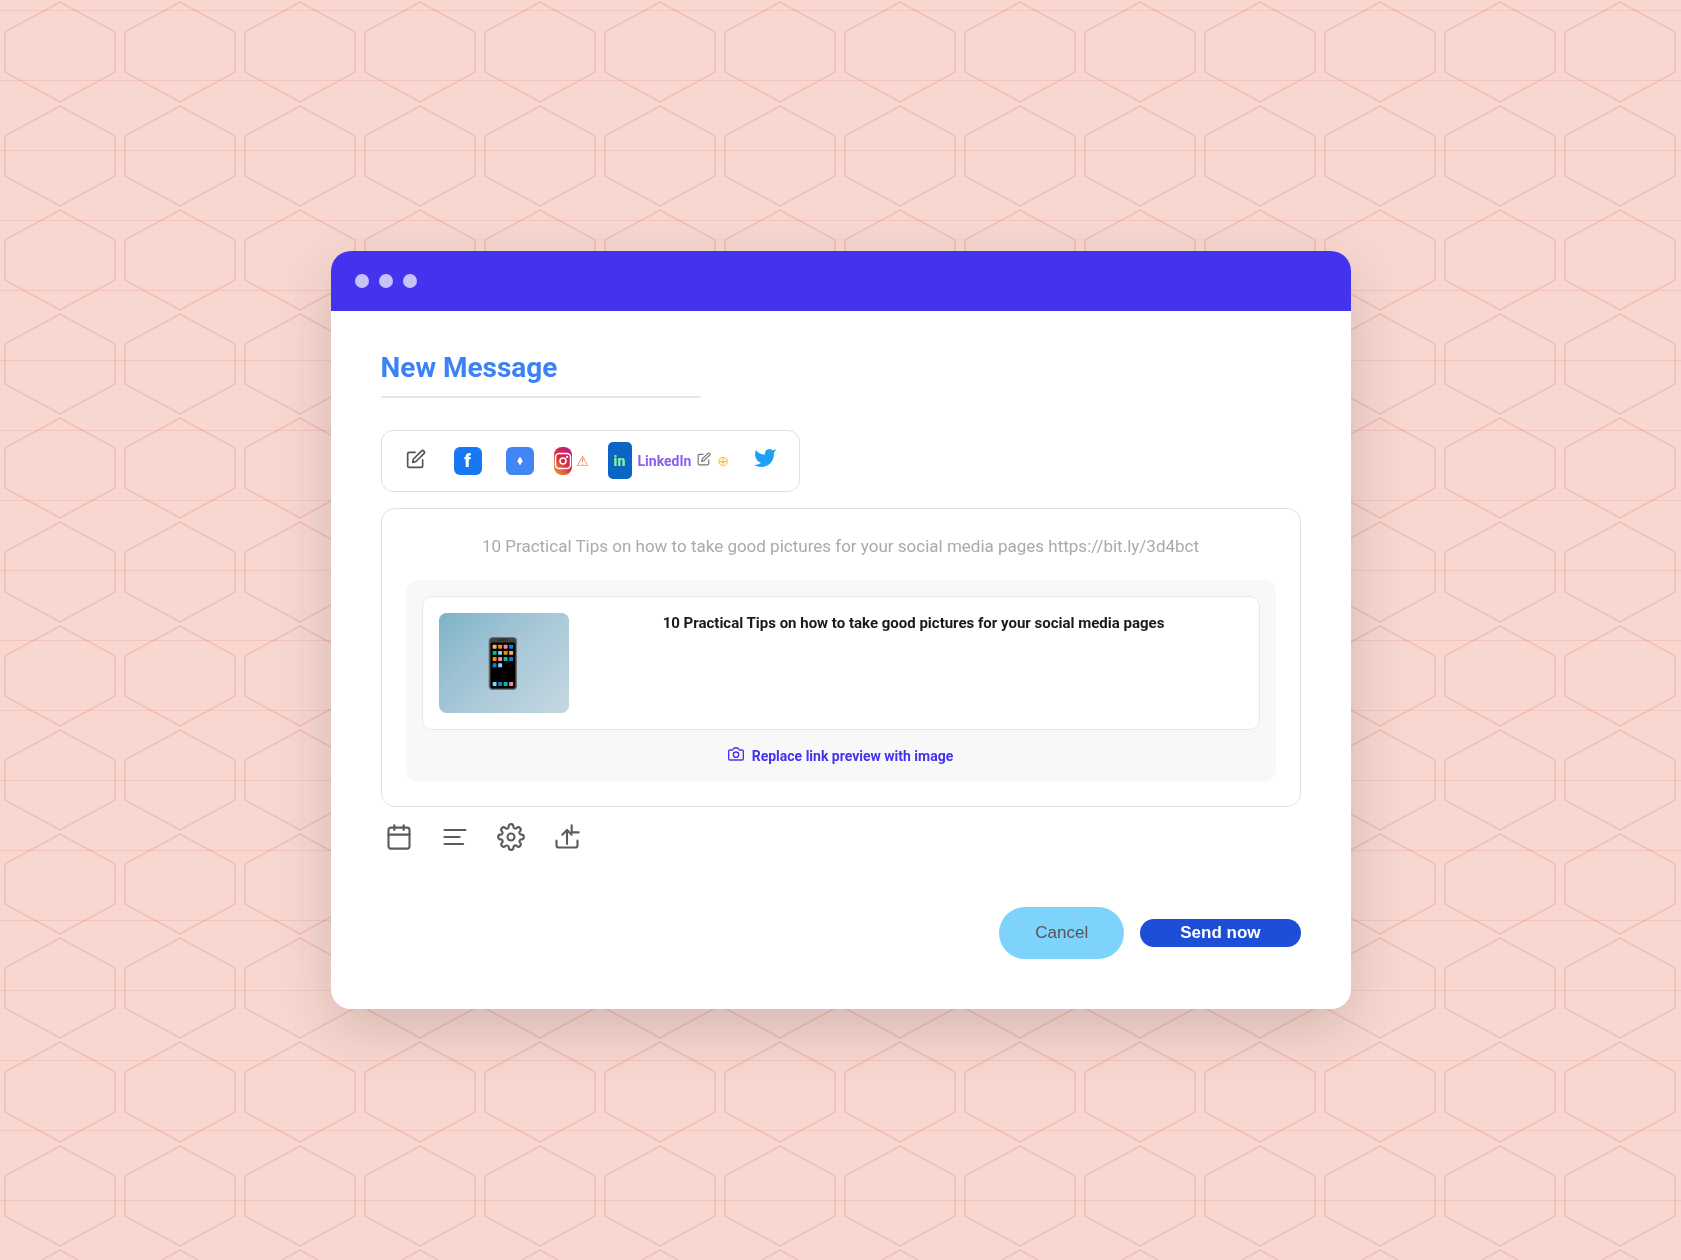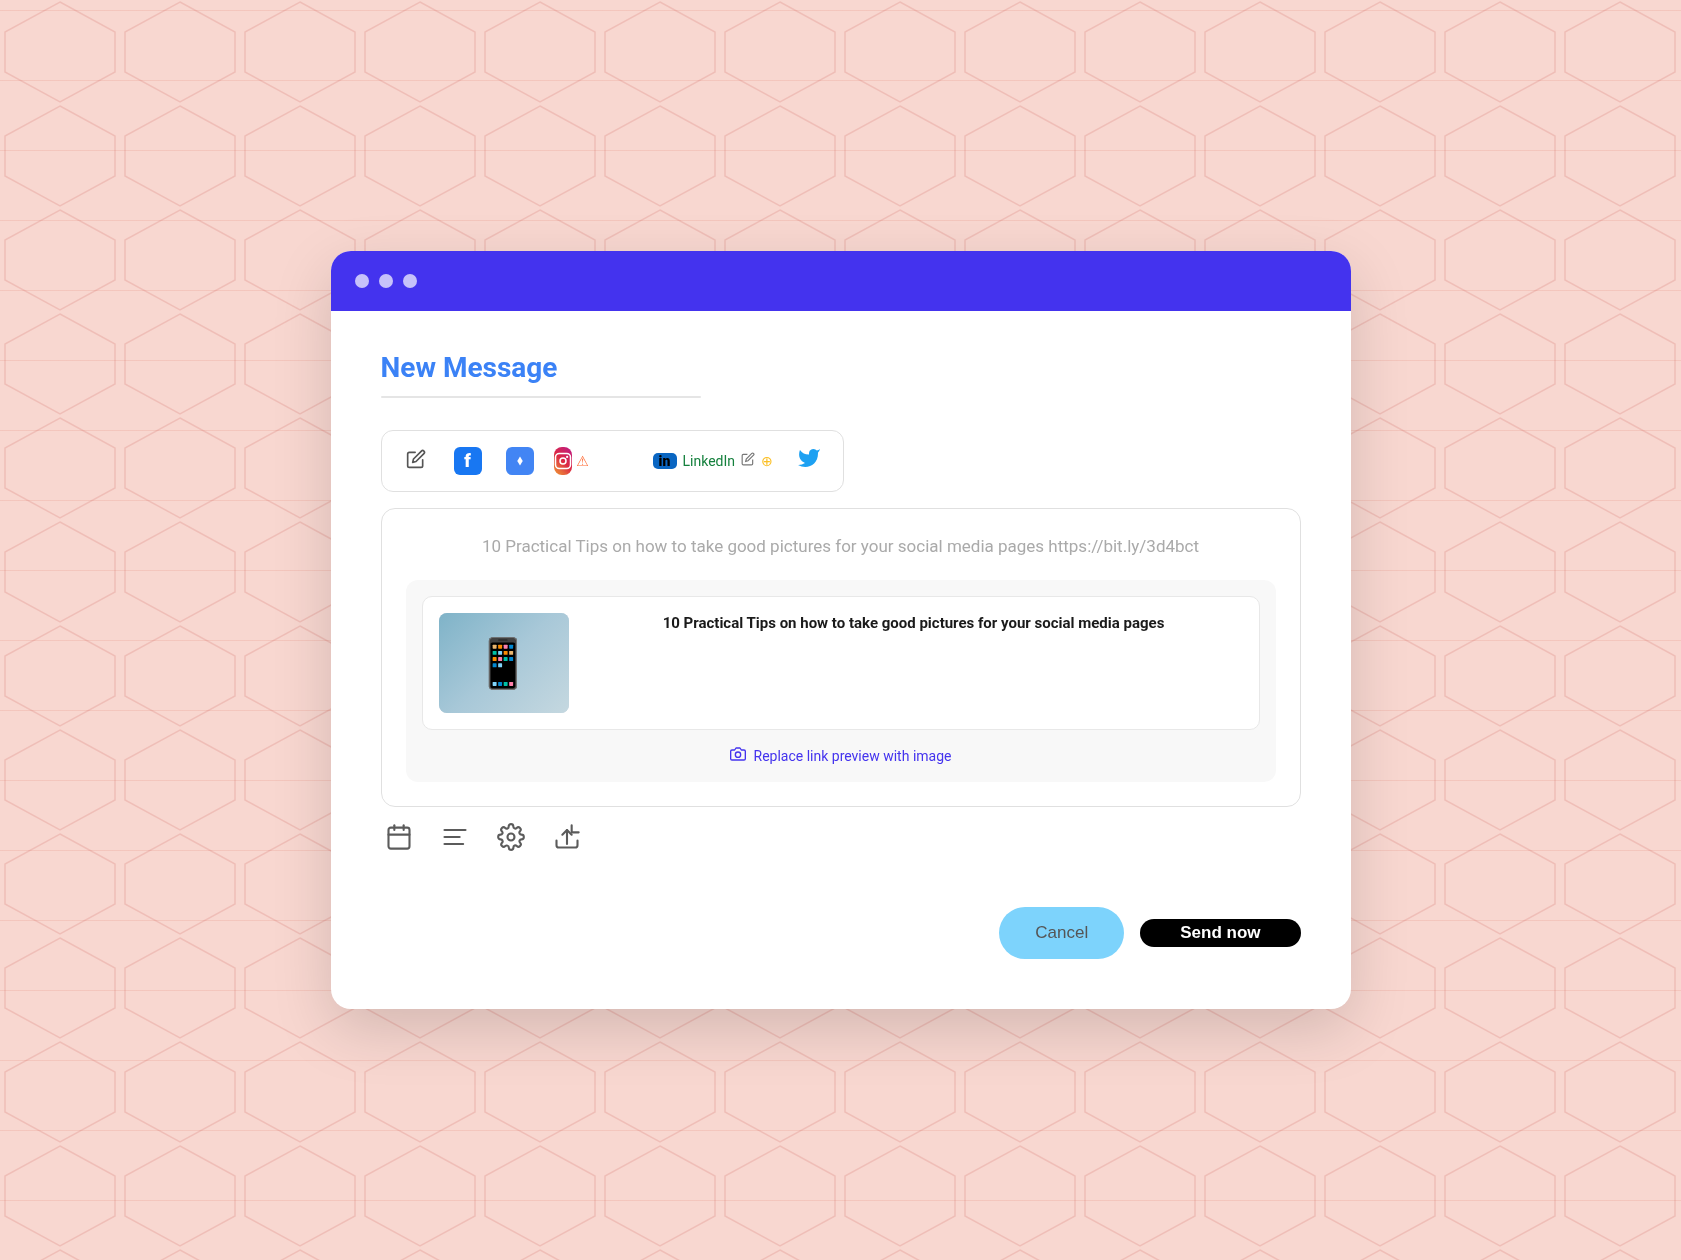--- a/index.html
+++ b/index.html
@@ -166,36 +166,35 @@
       font-size: 16px;
     }
 
     .warning-icon {
       color: #FF6B35;
       font-size: 14px;
     }
 
     .li-icon {
       width: 24px;
-      height: 16px;
+      height: 37px;
       background: #0A66C2;
       border-radius: 5px;
       display: flex;
       align-items: center;
       justify-content: center;
-      color: #000000;
+      color: #86efac;
       font-weight: 900;
       font-size: 14px;
-      margin-left: 45px;
     }
 
     .li-label {
       font-size: 14px;
-      font-weight: 400;
-      color: #15803d;
+      font-weight: 700;
+      color: #8b5cf6;
     }
 
     .li-pencil {
       font-size: 14px;
       color: #777;
     }
 
     .li-warning {
       color: #FBBF24;
       font-size: 14px;
@@ -286,21 +285,21 @@
       line-height: 1.4;
     }
 
     .replace-link {
       display: flex;
       align-items: center;
       justify-content: center;
       gap: 8px;
       color: #4433ee;
       font-size: 14px;
-      font-weight: 400;
+      font-weight: 700;
       cursor: pointer;
       text-decoration: none;
     }
 
     .camera-icon {
       font-size: 16px;
     }
 
     
     .bottom-toolbar {
@@ -332,21 +331,21 @@
       border: none;
       border-radius: 30px;
       padding: 16px 36px;
       font-size: 17px;
       font-weight: 500;
       cursor: pointer;
       transition: background 0.2s;
     }
 
     .btn-send {
-      background: #000000;
+      background: #1d4ed8;
       color: white;
       border: none;
       border-radius: 30px;
       padding: 4px 40px;
       font-size: 17px;
       font-weight: 600;
       cursor: pointer;
       transition: background 0.2s;
     }
   </style>

